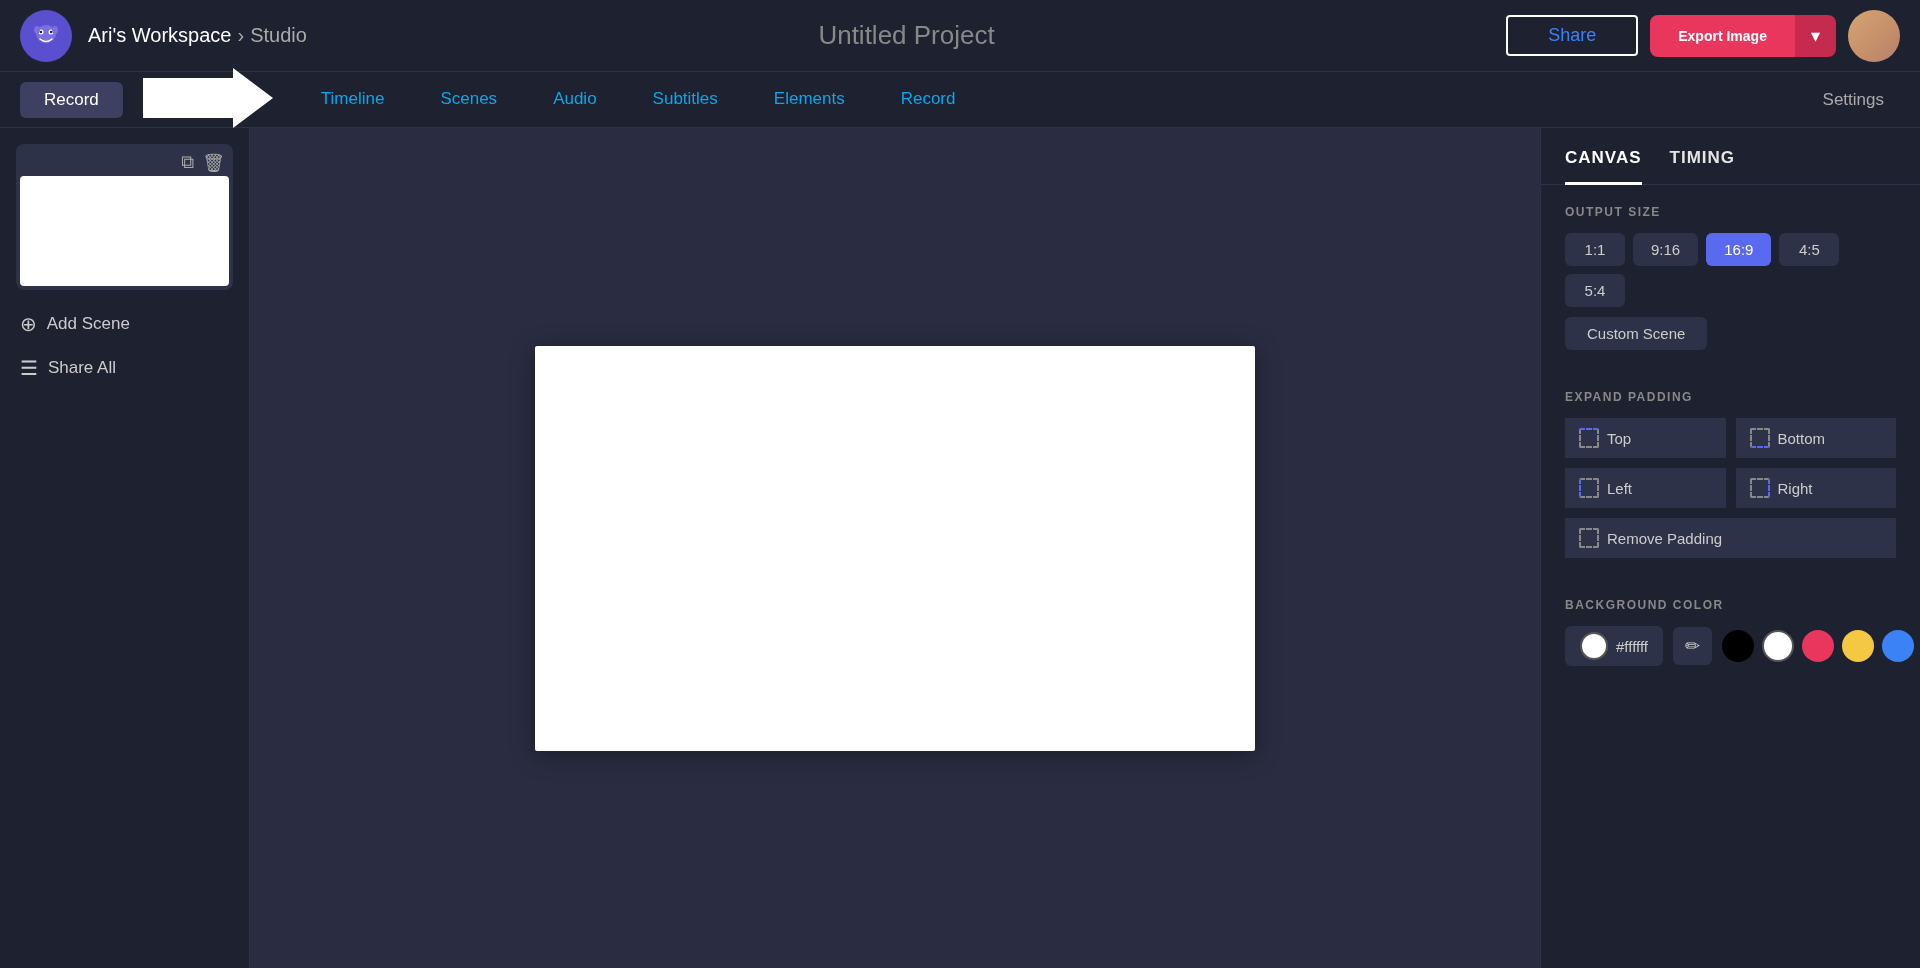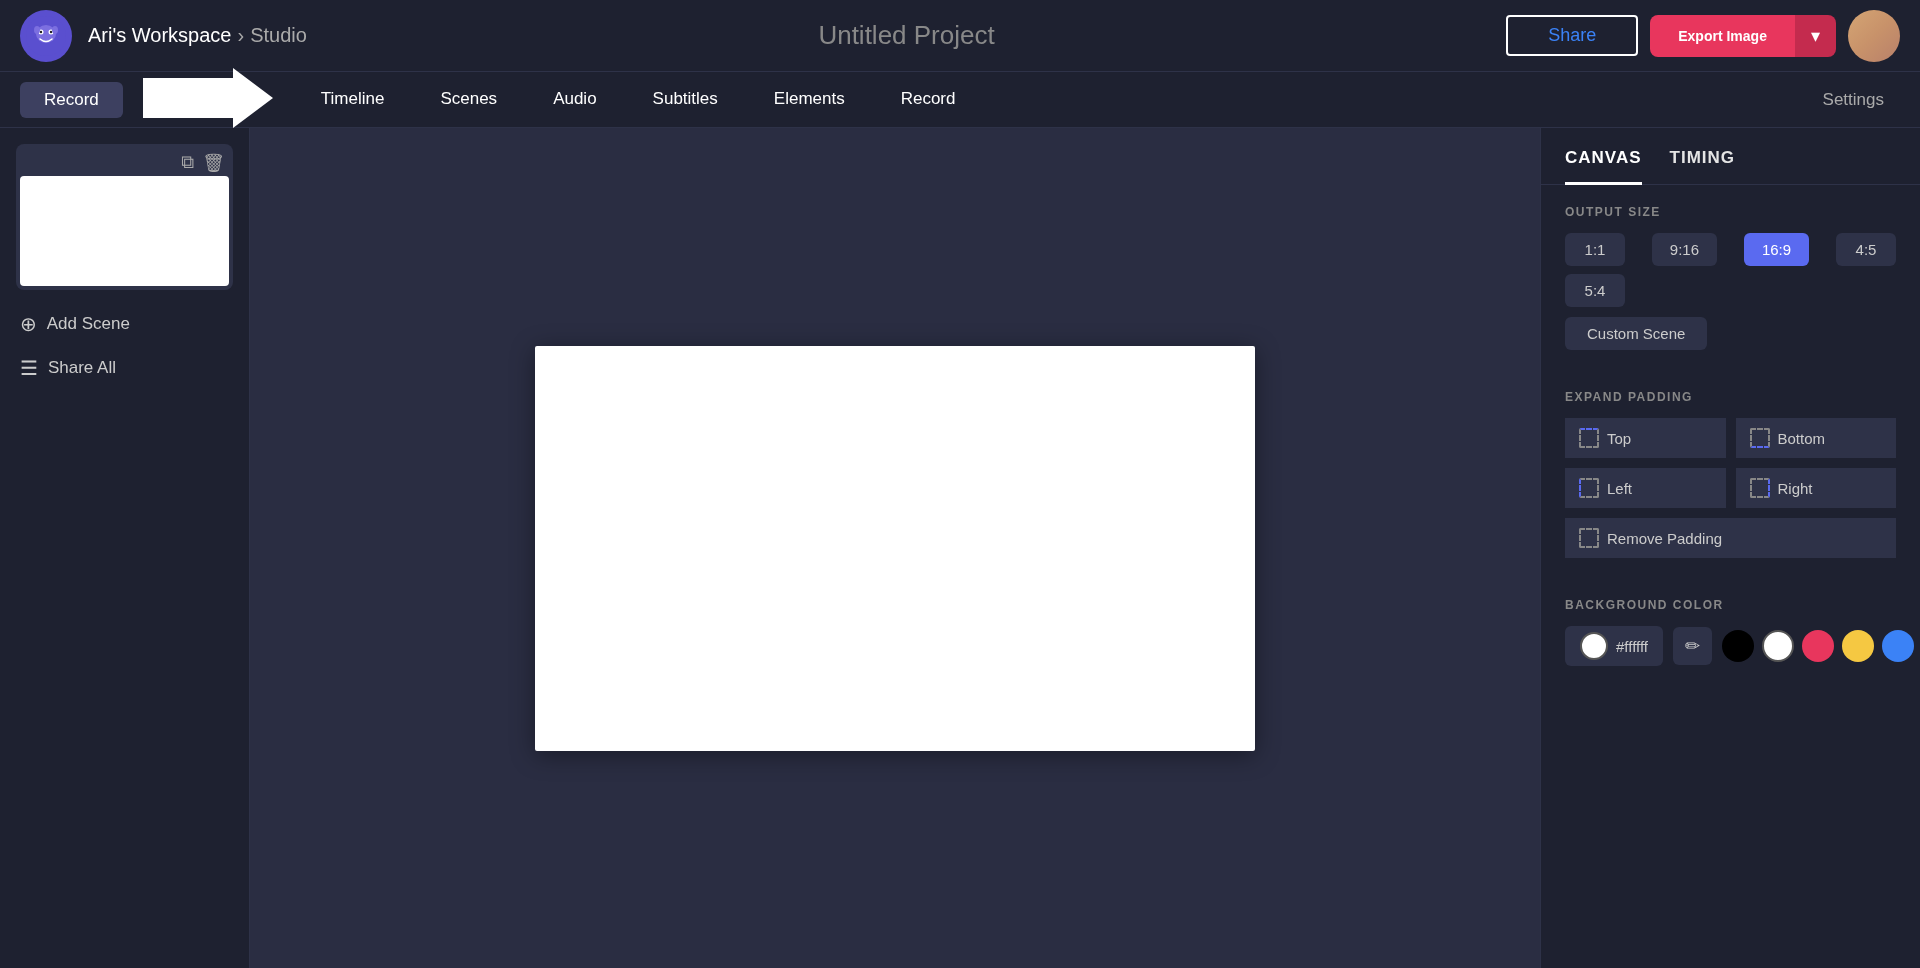--- a/index.html
+++ b/index.html
@@ -122,21 +122,21 @@
     }
     .toolbar-nav {
       display: flex;
       align-items: center;
       gap: 0;
       flex: 1;
     }
     .toolbar-nav-item {
       padding: 8px 28px;
       font-size: 17px;
-      color: #ffffff;
+      color: #0ea5e9;
       cursor: pointer;
       border-bottom: 2px solid transparent;
     }
     .toolbar-settings {
       margin-left: auto;
       font-size: 17px;
       color: #aaa;
       cursor: pointer;
       padding: 8px 16px;
     }
@@ -250,21 +250,20 @@
       margin-bottom: 14px;
       text-transform: uppercase;
     }
 
     
     .size-buttons {
       display: flex;
       gap: 8px;
       flex-wrap: wrap;
       margin-bottom: 10px;
-      justify-content: space-between;
     }
     .size-btn {
       background: #2e3248;
       border: none;
       color: #ccc;
       border-radius: 6px;
       padding: 8px 18px;
       font-size: 15px;
       cursor: pointer;
       min-width: 60px;

